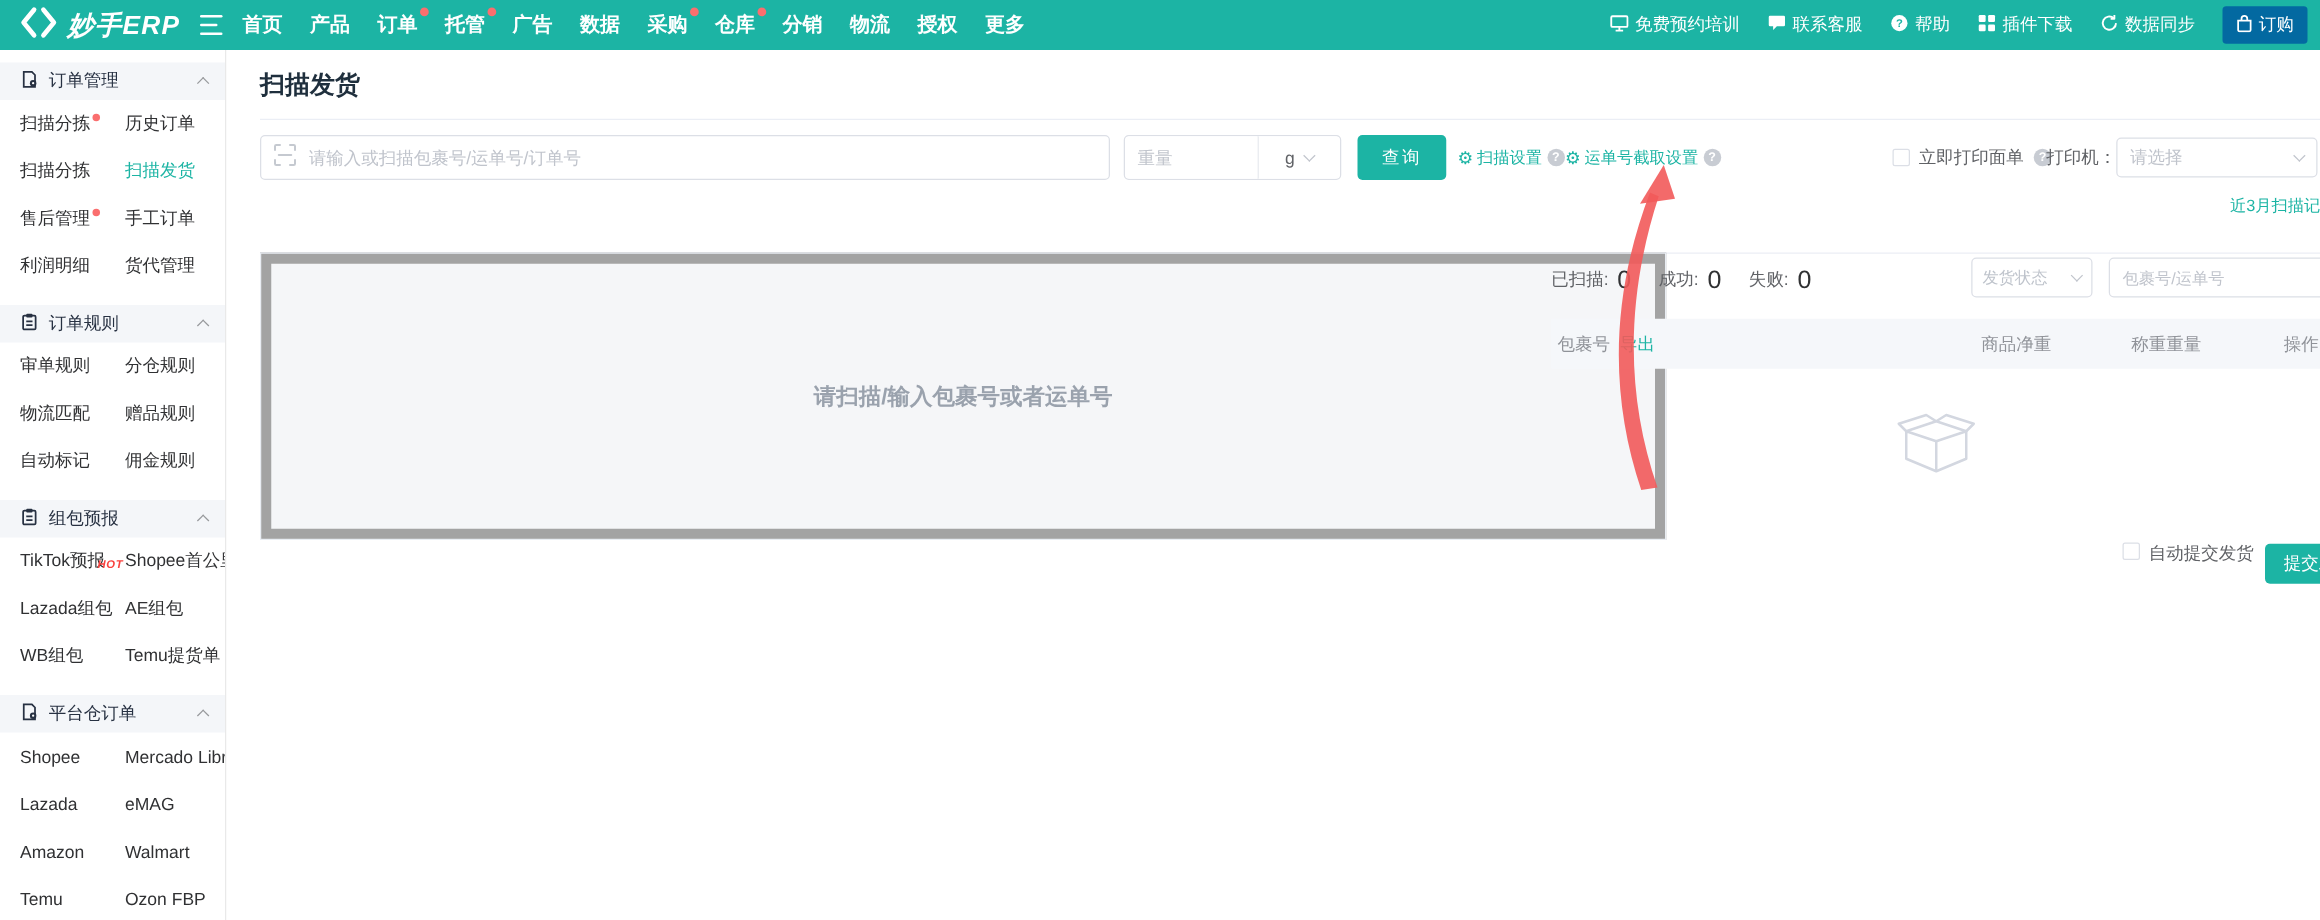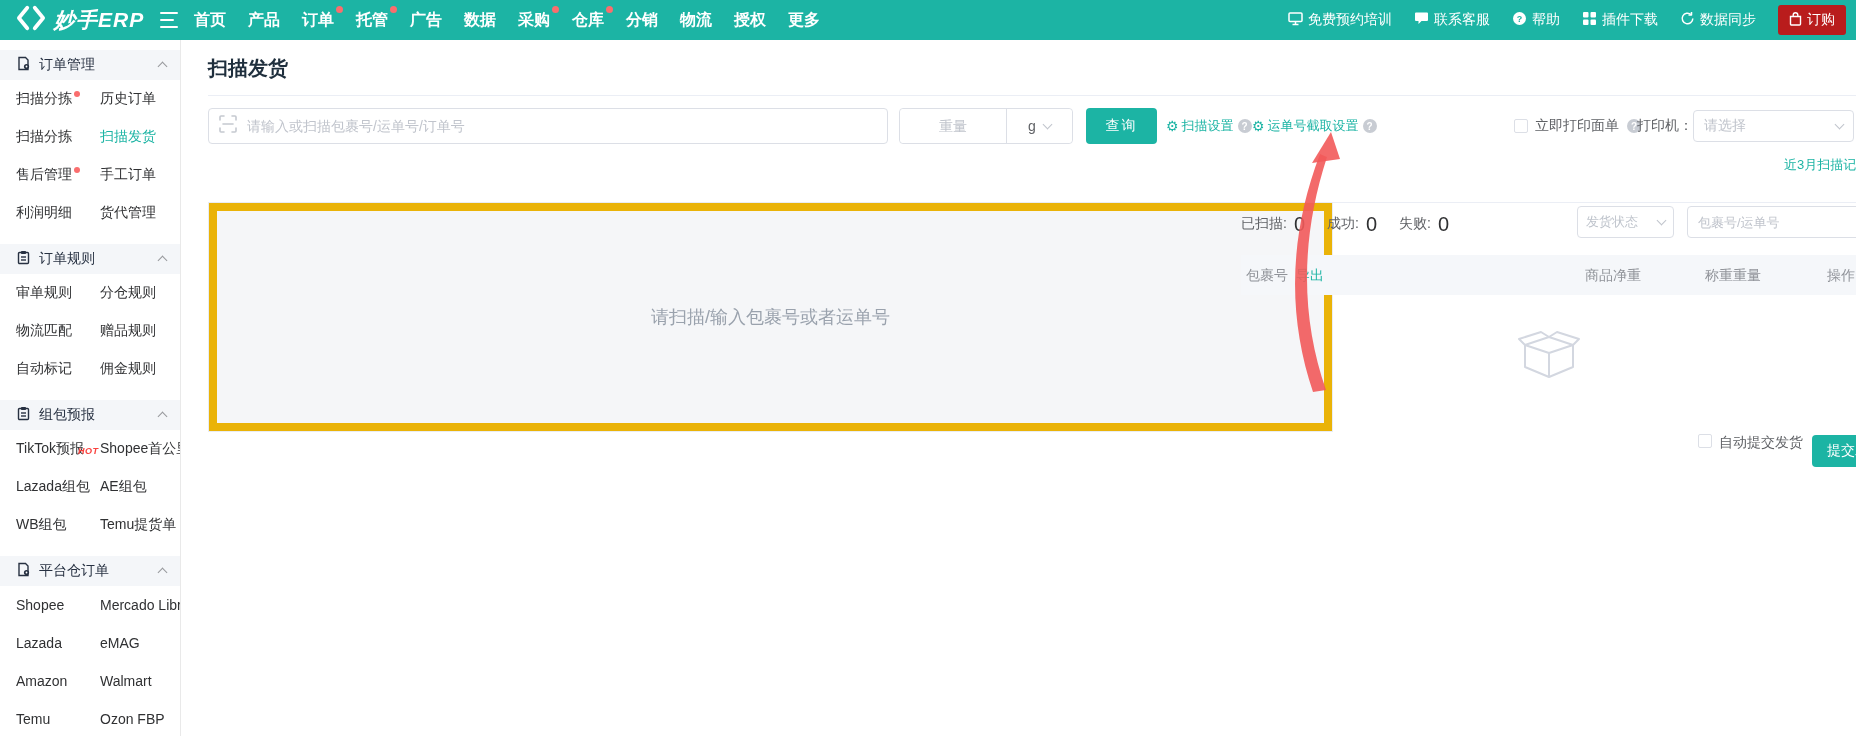--- a/index.html
+++ b/index.html
@@ -11,21 +11,21 @@
   .logo{position:absolute;left:14px;top:0;height:40px;display:flex;align-items:center;gap:6px;cursor:pointer;}
   .logo-text{font-size:21px;font-weight:700;font-style:italic;letter-spacing:1px;}
   .hamburger{position:absolute;left:160px;top:12px;width:18px;height:16px;display:flex;flex-direction:column;justify-content:space-between;}
   .hamburger i{display:block;height:2px;background:#fff;border-radius:1px;}
   .hamburger i:nth-child(1){width:18px}.hamburger i:nth-child(2){width:14px}.hamburger i:nth-child(3){width:18px}
   .nav-menu{position:absolute;left:193px;top:0;height:40px;display:flex;align-items:center;gap:20px;justify-content:flex-end;}
   .nav-item{position:relative;font-size:16px;font-weight:700;padding:0 1px;cursor:pointer;white-space:nowrap;}
   .nav-dot{position:absolute;right:-8px;top:-4px;width:7px;height:7px;border-radius:50%;background:#fa6e6e;}
   .nav-right{position:absolute;right:10px;top:0;height:40px;display:flex;align-items:center;gap:22px;}
   .nav-link{display:flex;align-items:center;gap:5px;font-size:14px;cursor:pointer;white-space:nowrap;}
-  .order-btn{display:flex;align-items:center;gap:5px;background:#b91c1c;border-radius:3px;padding:6px 11px;font-size:14px;cursor:pointer;}
+  .order-btn{display:flex;align-items:center;gap:5px;background:#0369a1;border-radius:3px;padding:6px 11px;font-size:14px;cursor:pointer;}
 
   
   .sidebar{position:absolute;left:0;top:40px;width:181px;height:696px;background:#fff;border-right:1px solid #e9e9e9;}
   .sb-section{margin-top:12px;}
   .sb-section.first{margin-top:10px;}
   .sb-header{position:relative;height:30px;background:#f4f6f9;display:flex;align-items:center;gap:8px;padding-left:16px;font-size:14px;color:#273142;cursor:pointer;}
   .chev-up{position:absolute;right:14px;top:13px;width:7px;height:7px;border-left:1.5px solid #97999c;border-top:1.5px solid #97999c;transform:rotate(45deg);}
   .sb-grid{display:grid;grid-template-columns:84px auto;padding-left:16px;}
   .sb-item{position:relative;height:38px;display:flex;align-items:center;font-size:14px;color:#303133;cursor:pointer;white-space:nowrap;overflow:hidden;}
   .sb-item.active span{color:#1cb4a4;}
@@ -36,36 +36,36 @@
   .main{position:absolute;left:182px;top:40px;width:1674px;height:696px;background:#fff;}
   .page-title{position:absolute;left:26px;top:13px;font-size:20px;font-weight:600;color:#1f2f3d;line-height:30px;}
   .hline{position:absolute;height:1px;background:#ebeef5;}
   .hline.h1{left:26px;right:0;top:55px;}
   .hline.h2{left:26px;right:0;top:162px;}
 
   .scan-input-wrap{position:absolute;left:26px;top:68px;width:680px;height:36px;border:1px solid #dcdfe6;border-radius:4px;display:flex;align-items:center;padding:0 10px;gap:8px;background:#fff;}
   .scan-input-wrap input{border:0;outline:0;flex:1;font-size:14px;color:#303133;font-family:inherit;}
   input::placeholder{color:#c0c4cc;}
   .weight-group{position:absolute;left:717px;top:68px;width:174px;height:36px;border:1px solid #dcdfe6;border-radius:4px;display:flex;align-items:stretch;background:#fff;}
-  .weight-group input{border:0;outline:0;width:106px;padding:0 10px;font-size:14px;border-radius:4px 0 0 4px;font-family:inherit;text-align:center;}
+  .weight-group input{border:0;outline:0;width:106px;padding:0 10px;font-size:14px;border-radius:4px 0 0 4px;font-family:inherit;}
   .unit-select{width:66px;border-left:1px solid #dcdfe6;display:flex;align-items:center;justify-content:center;gap:8px;font-size:14px;color:#606266;cursor:pointer;background:#fff;border-radius:0 4px 4px 0;}
   .caret{display:inline-block;width:7px;height:7px;border-right:1.5px solid #c0c4cc;border-bottom:1.5px solid #c0c4cc;transform:rotate(45deg);margin-top:-4px;}
   .query-btn{position:absolute;left:904px;top:68px;width:71px;height:36px;background:#1cb4a4;color:#fff;border:0;border-radius:4px;font-size:14px;letter-spacing:2px;cursor:pointer;font-family:inherit;}
   .gear-link{position:absolute;top:68px;height:36px;display:flex;align-items:center;gap:3px;color:#1cb4a4;font-size:13px;cursor:pointer;white-space:nowrap;}
   .gear-link.l1{left:984px;} .gear-link.l2{left:1070px;}
   .gear-glyph{font-size:14px;line-height:14px;}
   .qmark{display:inline-flex;align-items:center;justify-content:center;width:14px;height:14px;border-radius:50%;background:#c8ccd3;color:#fff;font-size:10px;font-weight:700;margin-left:1px;}
   .checkbox{display:inline-block;width:14px;height:14px;border:1px solid #dcdfe6;border-radius:2px;background:#fff;cursor:pointer;flex:none;}
   .print-check{position:absolute;left:1332px;top:68px;height:36px;display:flex;align-items:center;gap:7px;font-size:14px;color:#606266;white-space:nowrap;}
   .printer-label{position:absolute;left:1455px;top:68px;height:36px;display:flex;align-items:center;font-size:14px;color:#606266;text-align:center;}
   .printer-select{position:absolute;left:1511px;top:70px;width:161px;height:32px;border:1px solid #dcdfe6;border-radius:4px;display:flex;align-items:center;padding:0 10px;color:#c0c4cc;font-size:14px;cursor:pointer;background:#fff;}
   .printer-select .caret{margin-left:auto;}
   .recent-link{position:absolute;right:0;top:116px;width:72px;overflow:hidden;white-space:nowrap;color:#1cb4a4;font-size:13px;cursor:pointer;}
 
-  .left-panel{position:absolute;left:26px;top:162px;width:1125px;height:230px;border:1px solid #e9edf3;background:#eab308;padding:8px;}
+  .left-panel{position:absolute;left:26px;top:162px;width:1125px;height:230px;border:1px solid #e9edf3;background:#a3a3a3;padding:8px;font-weight:bold;}
   .left-panel-inner{width:100%;height:100%;background:#f5f6f8;display:flex;align-items:center;justify-content:center;font-size:18px;color:#9aa2ad;}
 
   .stats-row{position:absolute;left:1059px;top:166px;height:36px;display:flex;align-items:center;font-size:14px;color:#606266;}
   .stat-val{font-size:20px;color:#303133;margin-left:7px;}
   .stat-label{margin-left:22px;}
   .stat-label.firstl{margin-left:0;}
   .status-select{position:absolute;left:1395px;top:166px;width:97px;height:32px;border:1px solid #dcdfe6;border-radius:4px;display:flex;align-items:center;padding:0 8px;color:#bfc4cc;font-size:13px;cursor:pointer;background:#fff;}
   .status-select .caret{margin-left:auto;}
   .pkg-search{position:absolute;left:1505px;top:166px;width:360px;height:32px;border:1px solid #dcdfe6;border-radius:4px;padding:0 10px;font-size:13px;outline:0;font-family:inherit;}
 

